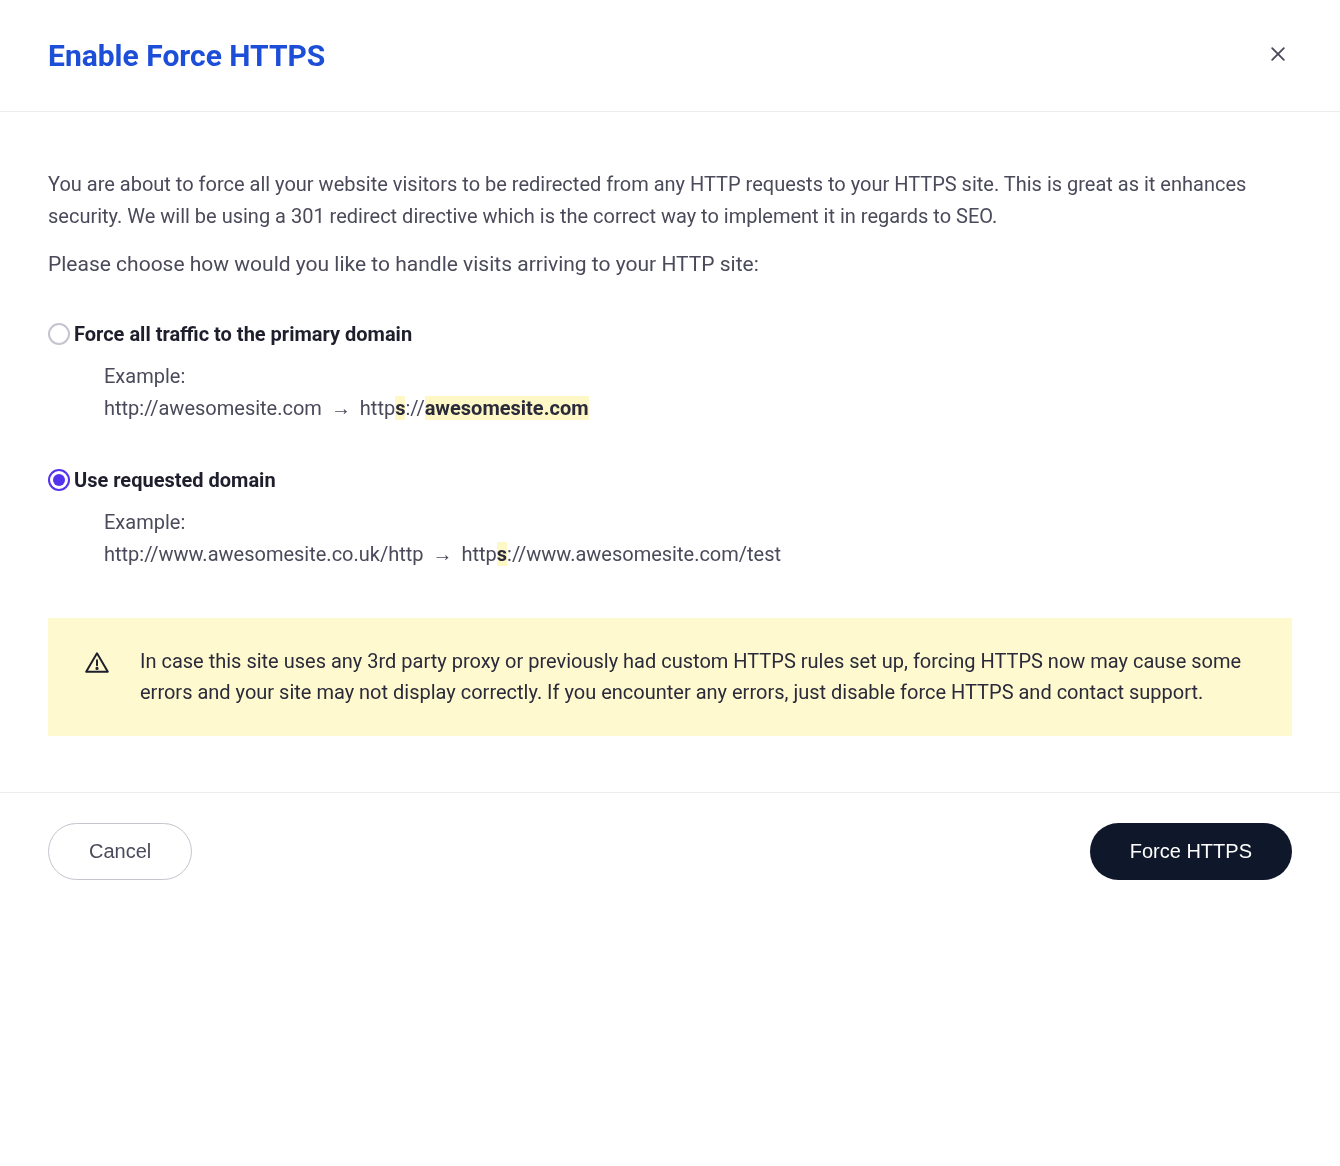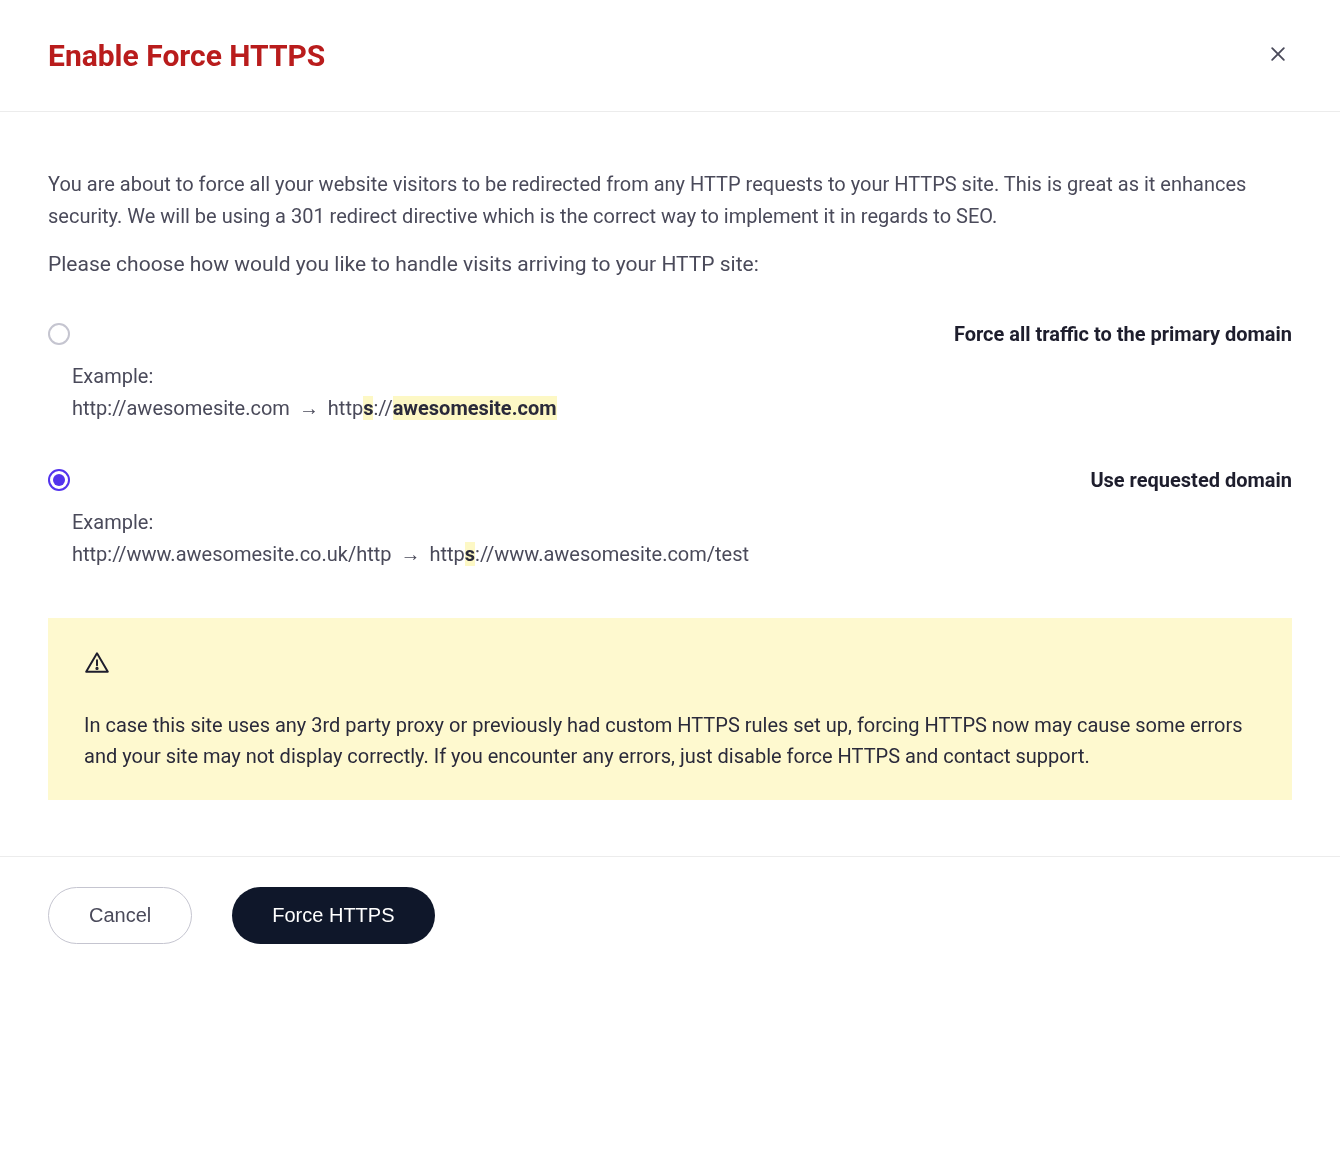--- a/index.html
+++ b/index.html
@@ -16,21 +16,21 @@
   .modal-header {
     display: flex;
     justify-content: space-between;
     align-items: center;
     padding: 38px 48px 38px 48px;
     border-bottom: 1px solid #ececec;
   }
   .modal-title {
     font-size: 30px;
     font-weight: 700;
-    color: #b91c1c;
+    color: #1d4ed8;
   }
   .close-btn {
     background: none;
     border: none;
     cursor: pointer;
     color: #4a4a5a;
     padding: 4px;
     display: flex;
     align-items: center;
     justify-content: center;
@@ -53,23 +53,22 @@
     line-height: 1.6;
     color: #4a4a5a;
     margin-bottom: 40px;
   }
   .option {
     margin-bottom: 44px;
   }
   .option-header {
     display: flex;
     align-items: center;
-    gap: 18px;
+    gap: 4px;
     margin-bottom: 14px;
-    justify-content: space-between;
   }
   .radio {
     width: 22px;
     height: 22px;
     border-radius: 50%;
     border: 2px solid #c5c5d0;
     background: #fff;
     position: relative;
     flex-shrink: 0;
     cursor: pointer;
@@ -87,61 +86,60 @@
     height: 12px;
     border-radius: 50%;
     background: #5333ed;
   }
   .option-label {
     font-size: 20px;
     font-weight: 700;
     color: #1e1e2d;
   }
   .option-example {
-    margin-left: 24px;
+    margin-left: 56px;
     font-size: 20px;
     color: #4a4a5a;
     line-height: 1.6;
   }
   .option-example .highlight {
     background: #fdf8c5;
     font-weight: 700;
     color: #2a2a3a;
   }
   .arrow {
     display: inline-block;
     margin: 0 4px;
   }
   .warning-box {
     background: #fef9cf;
     padding: 28px 36px;
     display: flex;
     gap: 30px;
     align-items: flex-start;
     margin-top: 48px;
-    flex-direction: column;
   }
   .warning-icon {
     flex-shrink: 0;
     margin-top: 4px;
   }
   .warning-icon svg {
     width: 26px;
     height: 26px;
   }
   .warning-text {
     font-size: 20px;
     line-height: 1.55;
     color: #2a2a3a;
   }
   .modal-footer {
     border-top: 1px solid #ececec;
     padding: 30px 48px 40px 48px;
     display: flex;
-    justify-content: flex-start;
+    justify-content: space-between;
     gap: 40px;
   }
   .btn {
     font-size: 20px;
     font-weight: 500;
     padding: 16px 40px;
     border-radius: 999px;
     cursor: pointer;
     border: none;
   }

